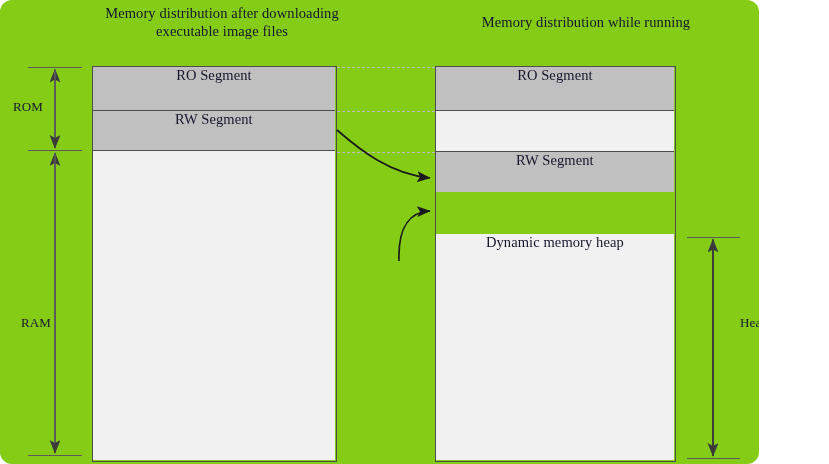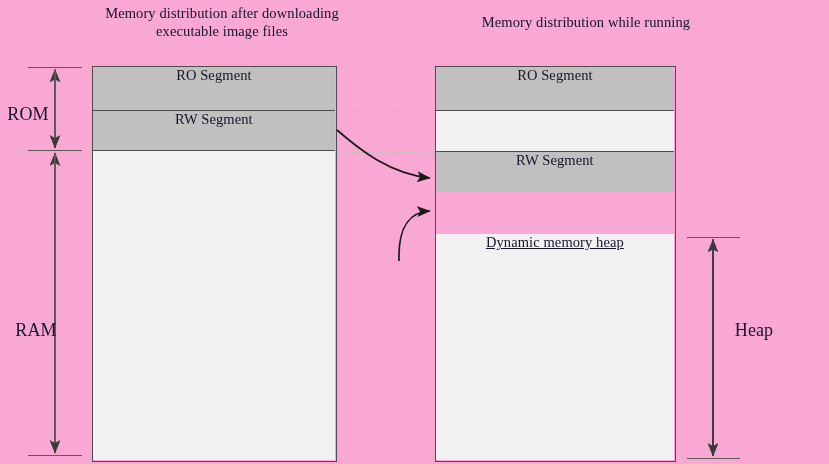--- a/index.html
+++ b/index.html
@@ -2,26 +2,27 @@
 <html><head>
 <meta charset="utf-8">
 <style>
   html, body {
     margin: 0;
     padding: 0;
     background: #ffffff;
   }
   #canvas {
     position: relative;
-    width: 829px;
+    width: 759px;
     height: 464px;
-    background: #f9a8d4;
+    background: #84cc16;
     overflow: hidden;
     font-family: "Liberation Serif", "DejaVu Serif", serif;
     color: #1a1a2e;
+    border-radius: 12px;
   }
 
   .title {
     position: absolute;
     text-align: center;
     font-size: 14.5px;
     line-height: 18px;
     color: #15152b;
     letter-spacing: 0.1px;
   }
@@ -37,21 +38,21 @@
     position: absolute;
     box-sizing: border-box;
     display: flex;
     align-items: flex-start;
     justify-content: center;
     font-size: 14.5px;
     color: #15152b;
     letter-spacing: 0.1px;
   }
   .seg-ro, .seg-rw, .seg-zi { background: #c0c0c0; }
-  .seg-empty, .seg-heap     { background: #f1f1f1; text-decoration: underline; }
+  .seg-empty, .seg-heap     { background: #f1f1f1; }
 
   .dotted {
     position: absolute;
     height: 0px;
     border-top: 1.2px dashed #bdbdbd;
   }
 
   .tick {
     position: absolute;
     height: 1.4px;
@@ -62,26 +63,25 @@
     position: absolute;
     left: 0;
     top: 0;
     width: 829px;
     height: 464px;
     pointer-events: none;
   }
 
   .side-label {
     position: absolute;
-    font-size: 18px;
+    font-size: 13px;
     line-height: 17px;
     color: #15152b;
     text-align: center;
     letter-spacing: 0.1px;
-    margin-top: 8px;
   }
   #label-rom  { left: 4px;   top: 98px;  width: 48px; }
   #label-ram  { left: 12px;   top: 314px; width: 48px; }
   #label-zi-end { left: 730px; top: 228px; width: 96px; }
   #label-heap { left: 724px; top: 314px; width: 60px; }
 </style>
 </head>
 <body>
 
 <div id="canvas">

